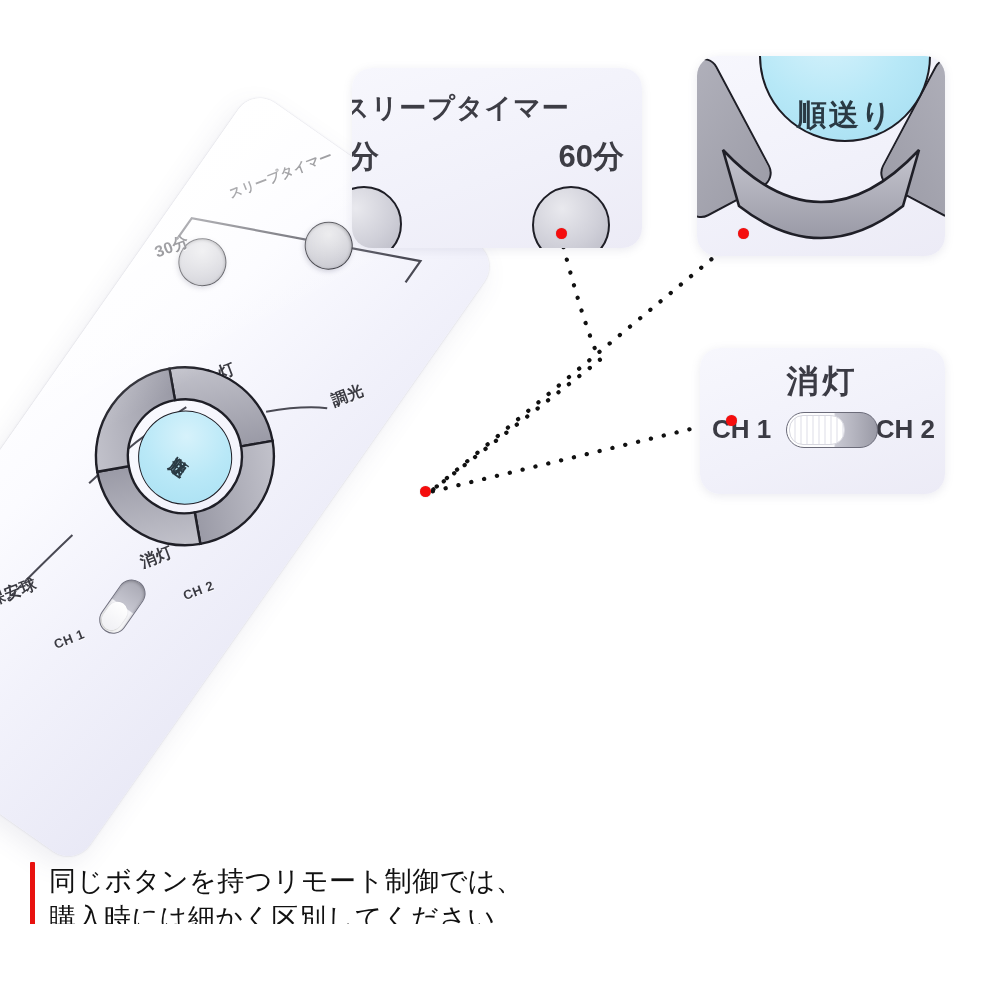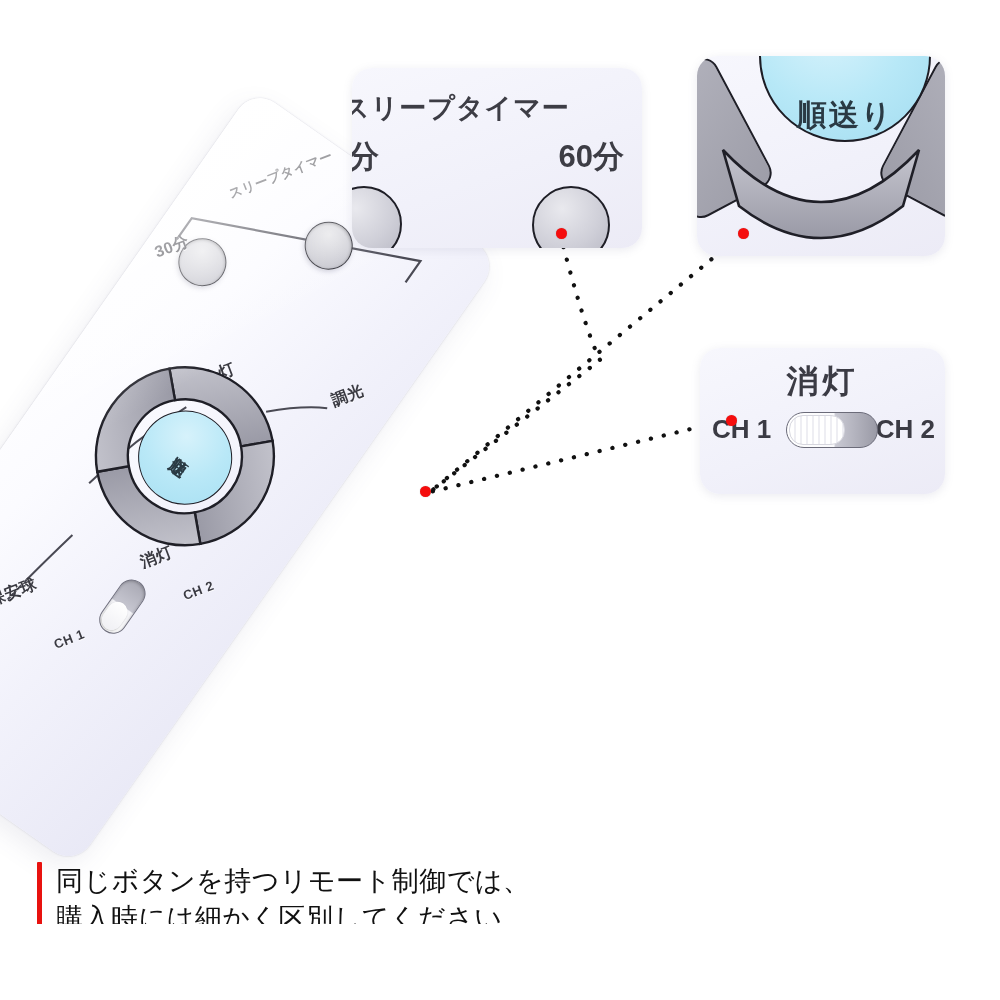--- a/index.html
+++ b/index.html
@@ -162,21 +162,21 @@
   #dot-main{left:420px;top:486px;}
   #dot-c1{left:556px;top:228px;}
   #dot-c2{left:738px;top:228px;}
   #dot-c3{left:726px;top:415px;}
 
   
   #leaders{position:absolute;left:0;top:0;width:1000px;height:1000px;pointer-events:none;}
 
   
   #caption{
-    position:absolute;left:30px;top:862px;display:flex;align-items:stretch;gap:14px;margin-left:7px;
+    position:absolute;left:30px;top:862px;display:flex;align-items:stretch;gap:14px;
   }
   #caption-bar{width:5px;background:#e8120f;border-radius:1px;}
   #caption-text{
     font-size:27px;line-height:1.38;color:#111;font-weight:400;
     font-family:"DejaVu Sans","Liberation Sans",sans-serif;
     letter-spacing:.5px;white-space:pre-line;
   }
 </style>
 </head>
 <body>

